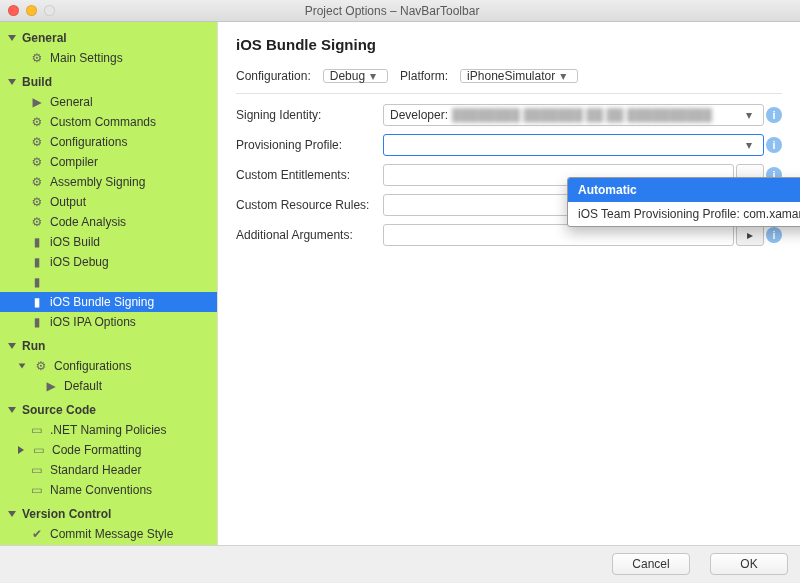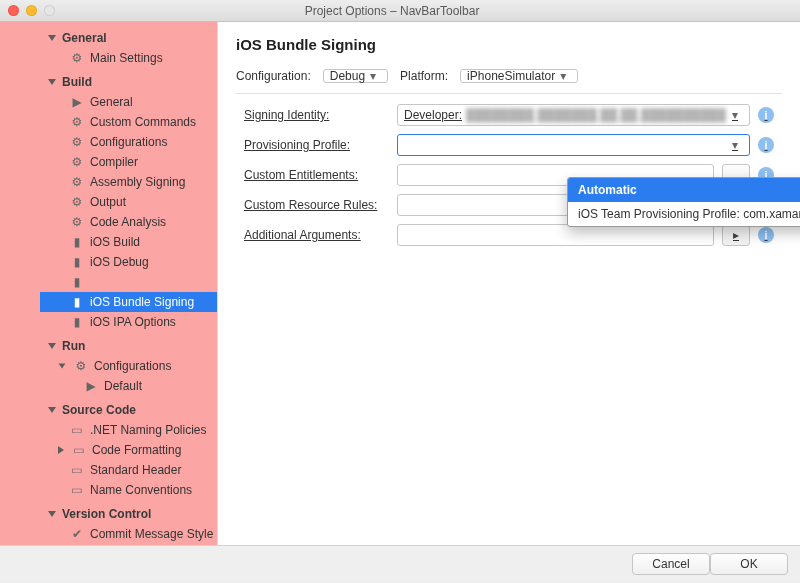--- a/index.html
+++ b/index.html
@@ -25,24 +25,23 @@
   .tl.red { background:#ff5f57; }
   .tl.yel { background:#febc2e; }
   .tl.grn { background:#e6e6e6; }
   .title { position:absolute; left:0; right:16px; text-align:center; font-size:12px; color:#5a5a5a; }
   
   .wrap { display:flex; height:calc(583px - 22px - 38px); background:#fff; }
   
   .sidebar {
     width:218px; flex:none;
     border-right:1px solid #dcdcdc;
-    background:#fca5a5;
+    background:#bef264;
     padding-top:4px;
     overflow:hidden;
-    padding-left:40px;
   }
   .section { padding:2px 0; }
   .sec-head {
     display:flex; align-items:center; gap:4px;
     font-weight:bold; font-size:12px; color:#3a3a3a;
     padding:3px 8px;
   }
   .disclose {
     width:0; height:0; display:inline-block;
     border-left:4px solid transparent;
@@ -59,21 +58,21 @@
   .item.depth2 { padding-left:44px; }
   .item.selected {
     background:#2a7cef;
     color:#fff;
   }
   .ico { width:14px; height:14px; flex:none; display:flex; align-items:center; justify-content:center; color:#666; }
   .item.selected .ico { color:#fff; }
   
   .content { flex:1; padding:14px 18px 10px 18px; position:relative; }
   .content h2 { font-size:15px; font-weight:bold; margin:0 0 16px 0; color:#222; }
-  .row { display:flex; align-items:center; margin:8px 8px; gap:8px;text-decoration:underline; }
+  .row { display:flex; align-items:center; margin:8px 0; gap:2px; }
   .label { width:145px; text-align:left; color:#333; }
   .select-like {
     height:14px; display:flex; align-items:center;
     background:#fff; border:1px solid #c6c6c6; border-radius:3px;
     padding:0 6px; font-size:12px; color:#333;
   }
   .mini-drop { width:16px; text-align:center; color:#666; }
   .field {
     flex:1; height:22px;
     border:1px solid #c6c6c6; border-radius:3px;
@@ -103,21 +102,21 @@
   }
   .popup .opt {
     padding:5px 10px; font-size:12px; color:#333;
   }
   .popup .opt.sel { background:#2a7cef; color:#fff; font-weight:bold; }
   
   .footer {
     height:37px; border-top:1px solid #d3d3d3;
     background:#efefef;
     display:flex; align-items:center; justify-content:flex-end;
-    padding:8px 12px; gap:0;
+    padding:8px 12px; gap:20px;
   }
   .btn {
     min-width:78px; height:22px;
     border:1px solid #c6c6c6; border-radius:4px;
     background:linear-gradient(#fefefe,#f0f0f0);
     display:flex; align-items:center; justify-content:center;
     font-size:12px; color:#333;
   }
 </style>
 </head>

